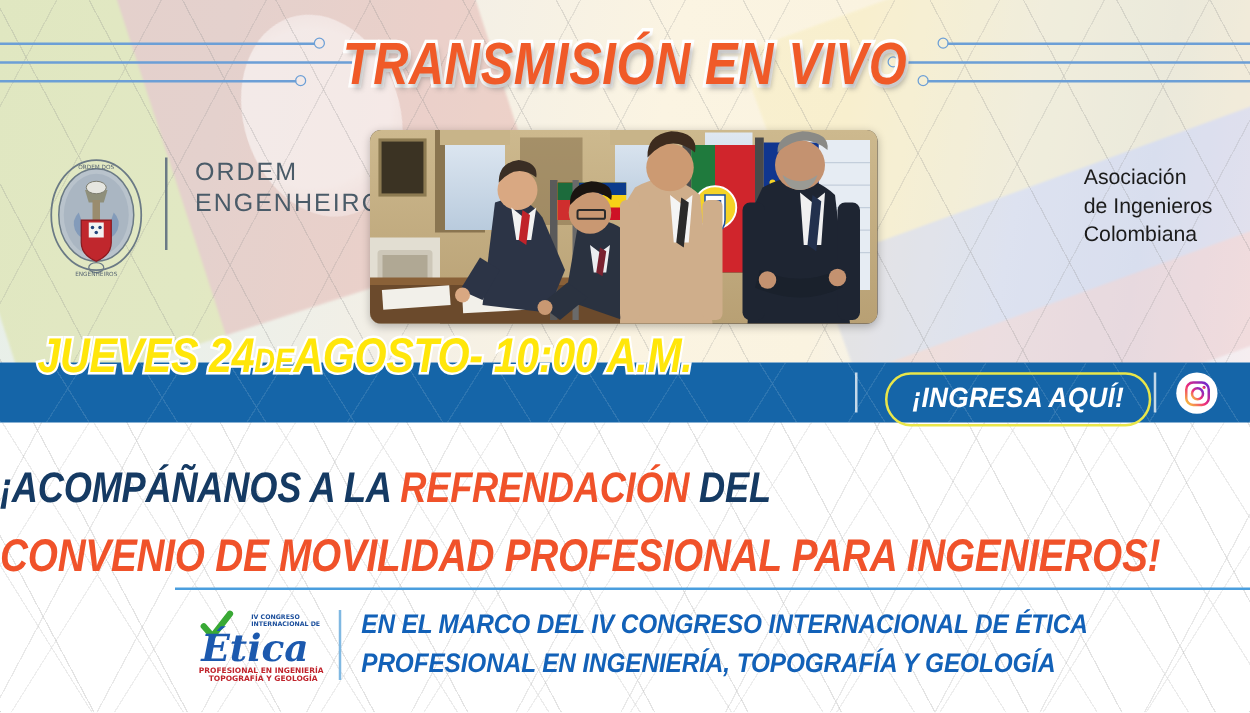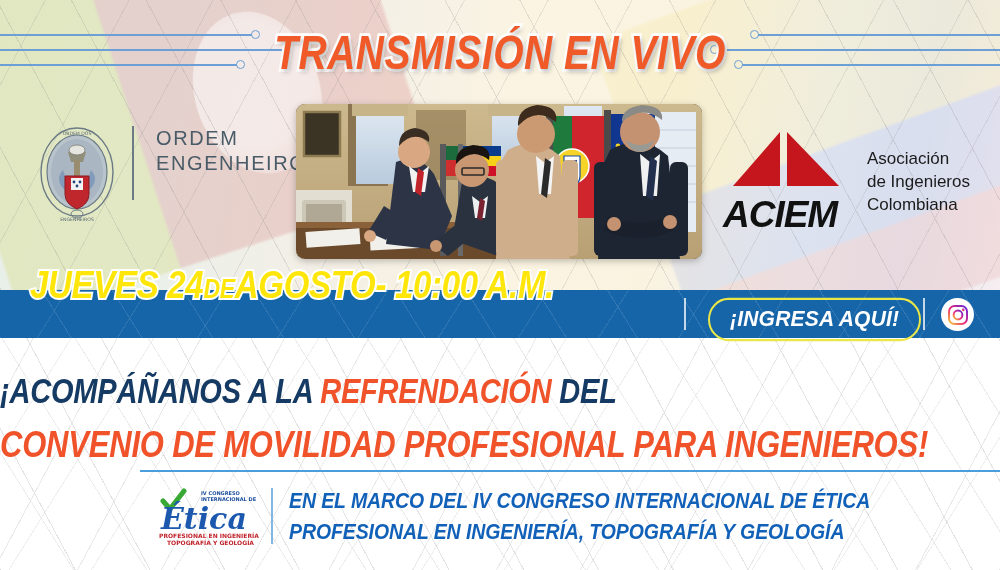--- a/index.html
+++ b/index.html
@@ -401,29 +401,20 @@
         <rect x="298" y="58" width="18" height="94" rx="6" fill="#1e2532"></rect>
         <rect x="374" y="58" width="18" height="94" rx="6" fill="#1e2532"></rect>
         <path d="M312 112 q32 14 62 0 l4 14 q-34 16 -70 0 z" fill="#1a212c"></path>
         <circle cx="318" cy="120" r="7" fill="#c49270"></circle>
         <circle cx="374" cy="118" r="7" fill="#c49270"></circle>
       </g>
     </svg>
   </div>
 
   <div class="logo-aciem">
-    <div class="aciem-mark">
-      <div class="aciem-sails">
-        <svg width="126" height="66" viewBox="0 0 126 66">
-          <path d="M57 2 L57 56 L10 56 Z" fill="#c4161c"></path>
-          <path d="M64 2 L116 56 L64 56 Z" fill="#c4161c"></path>
-        </svg>
-      </div>
-      <div class="aciem-word">ACIEM</div>
-    </div>
     <div>
       <div class="aciem-text">Asociación</div>
       <div class="aciem-text">de Ingenieros</div>
       <div class="aciem-text">Colombiana</div>
     </div>
   </div>
 
   <div class="date-bar">
     <div class="net-b"></div>
   </div>

